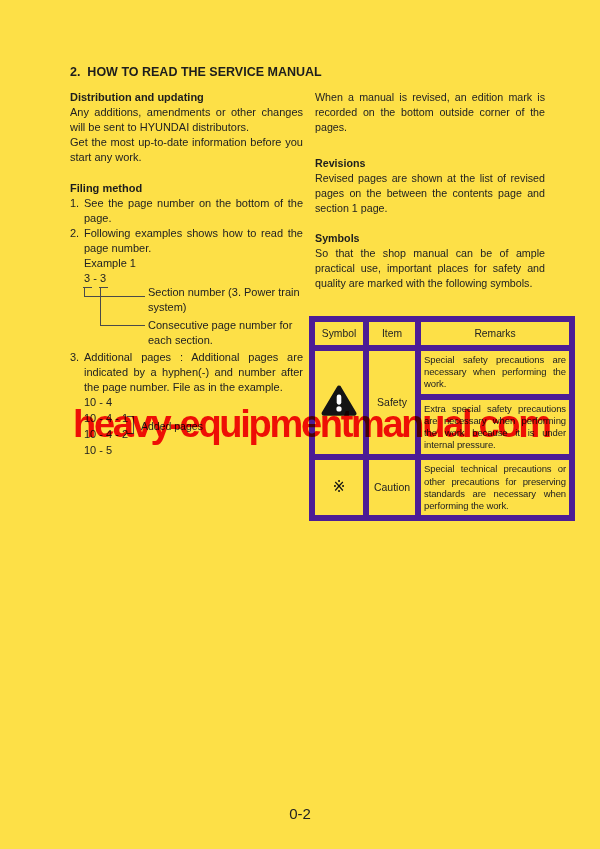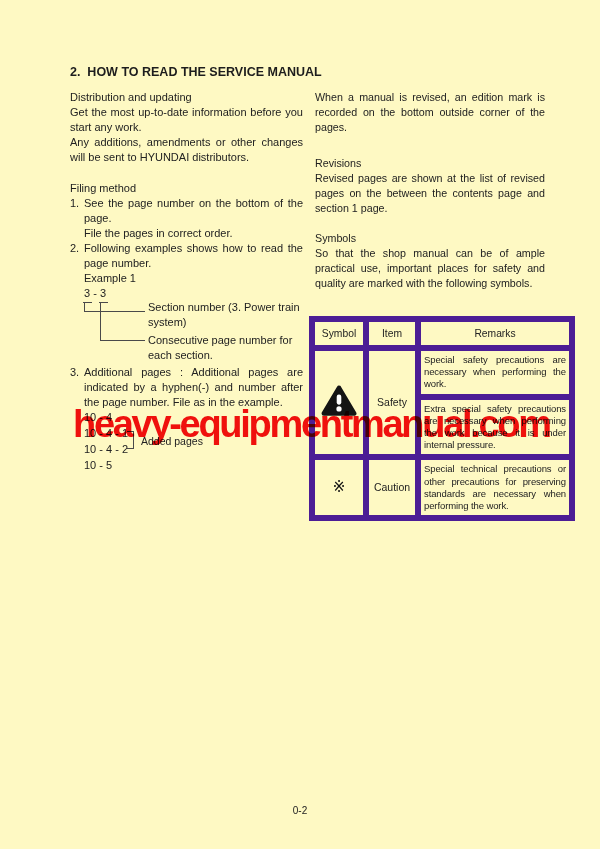--- a/index.html
+++ b/index.html
@@ -1,27 +1,27 @@
 <!DOCTYPE html>
 <html><head>
 <meta charset="utf-8">
 <style>
   html,body{margin:0;padding:0;background:#ffffff;}
   .page{
-    position:relative;width:600px;height:849px;background:#fef9c3;overflow:hidden;
+    position:relative;width:600px;height:849px;background:#fde047;overflow:hidden;
     font-family:"Liberation Sans","DejaVu Sans",sans-serif;color:#222222;
   }
   .title{
     position:absolute;left:70px;top:65px;font-size:12.5px;font-weight:bold;
     white-space:pre-wrap;color:#1d1d1d;
   }
   .col{position:absolute;top:90px;font-size:11px;line-height:15px;}
   .col-left{left:70px;width:233px;}
   .col-right{left:315px;width:230px;font-size:10.7px;}
-  .h{font-weight:normal;color:#1d1d1d;}
+  .h{font-weight:bold;color:#1d1d1d;}
   .jp{text-align:justify;}
   .mt16{margin-top:16px;}
   .mt21{margin-top:21px;}
   .mt15{margin-top:15px;}
   .mt25{margin-top:25px;}
   .li{display:flex;}
   .li .num{width:14px;flex:0 0 14px;}
   .li .body{flex:1;text-align:justify;}
   
   .diagram{position:relative;height:79px;}
@@ -51,41 +51,40 @@
   .remarks{font-size:9.5px;line-height:12.2px;letter-spacing:-0.1px;
     text-align:justify;padding:3px 3px;}
   .r1{height:44px;} .r2{height:54px;} .r3{height:58px;}
   .caution-sym{font-size:15px;color:#111;}
   
   .watermark{
     position:absolute;left:73px;top:403px;z-index:10;white-space:nowrap;
     font-size:38px;font-weight:bold;letter-spacing:-2.3px;
     mix-blend-mode:multiply;pointer-events:none;
   }
-  .pageno{position:absolute;left:0;top:805px;width:100%;text-align:center;font-size:10px;}
+  .pageno{position:absolute;left:0;top:805px;width:100%;text-align:center;font-size:15px;}
 </style>
 </head>
 <body>
 
 <div class="page">
 
   <div class="title">2.  HOW TO READ THE SERVICE MANUAL</div>
 
   <div class="col col-left">
     <div class="h">Distribution and updating</div>
+    <div class="jp">Any additions, amendments or other changes will be sent to HYUNDAI distributors.</div>
     <div class="jp">Get the most up-to-date information before you start any work.</div>
-    <div class="jp">Any additions, amendments or other changes will be sent to HYUNDAI distributors.</div>
 
     <div class="h mt16">Filing method</div>
 
     <div class="li">
       <span class="num">1.</span>
       <div class="body">
         <div class="jp">See the page number on the bottom of the page.</div>
-        <div>File the pages in correct order.</div>
       </div>
     </div>
 
     <div class="li">
       <span class="num">2.</span>
       <div class="body">
         <div class="jp">Following examples shows how to read the page number.</div>
         <div>Example 1</div>
       </div>
     </div>

